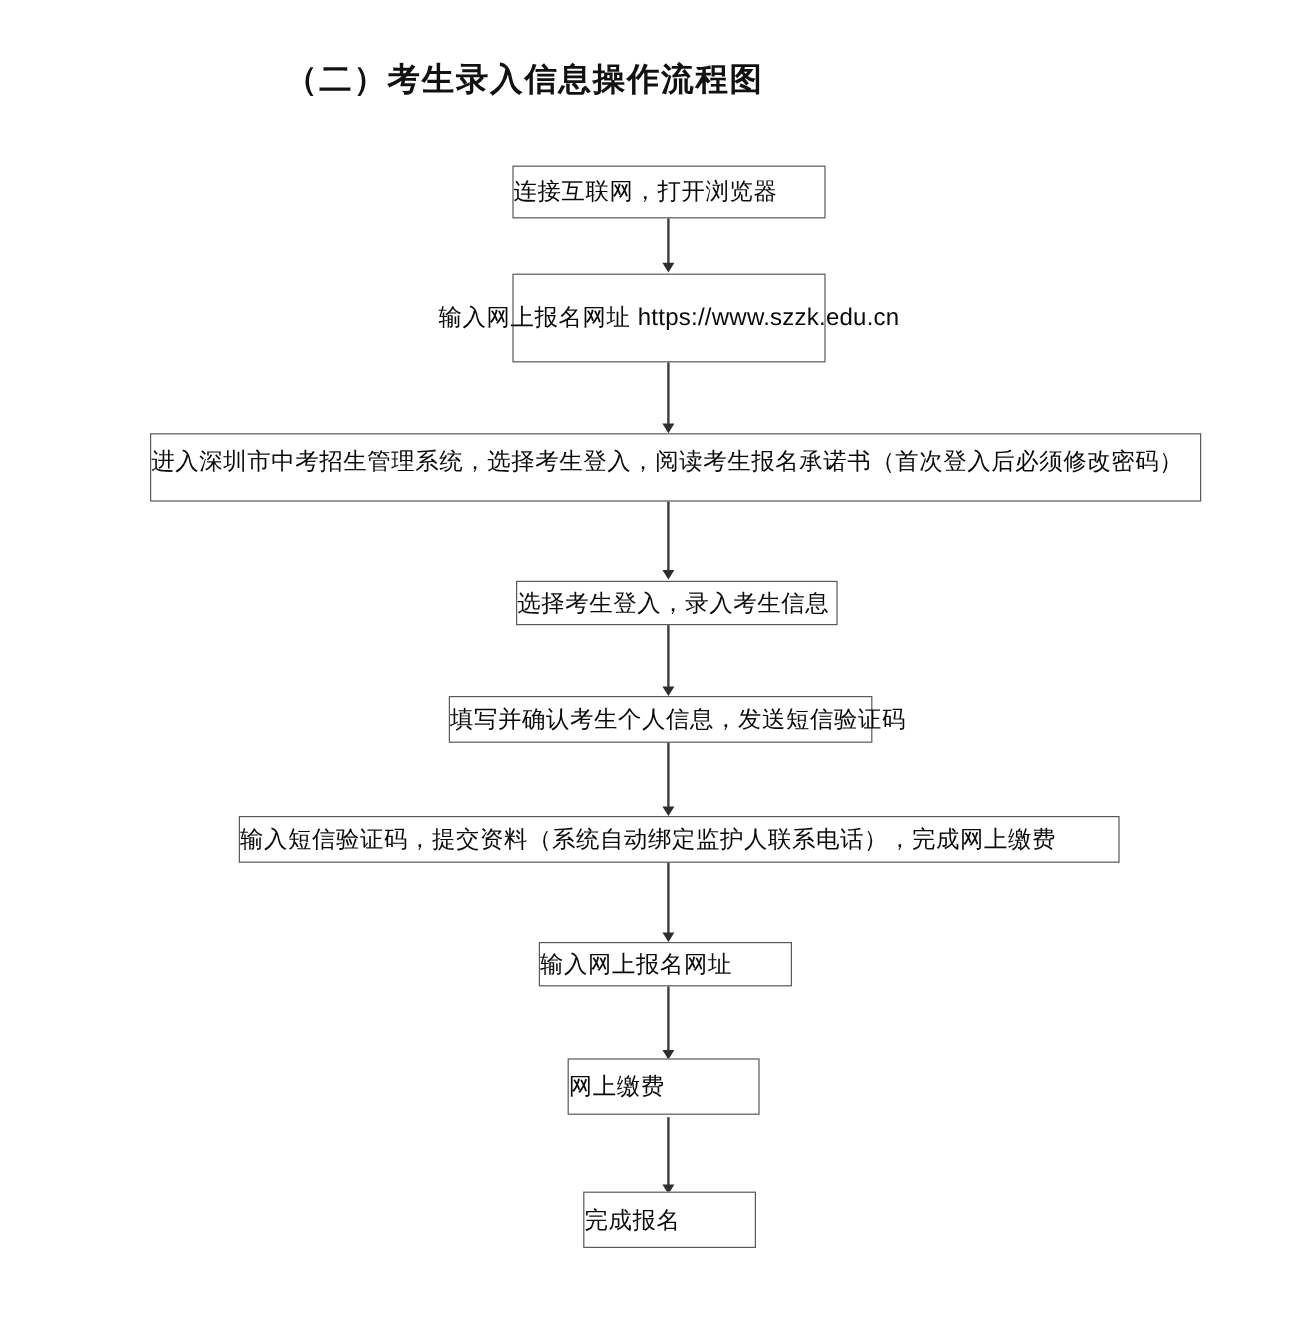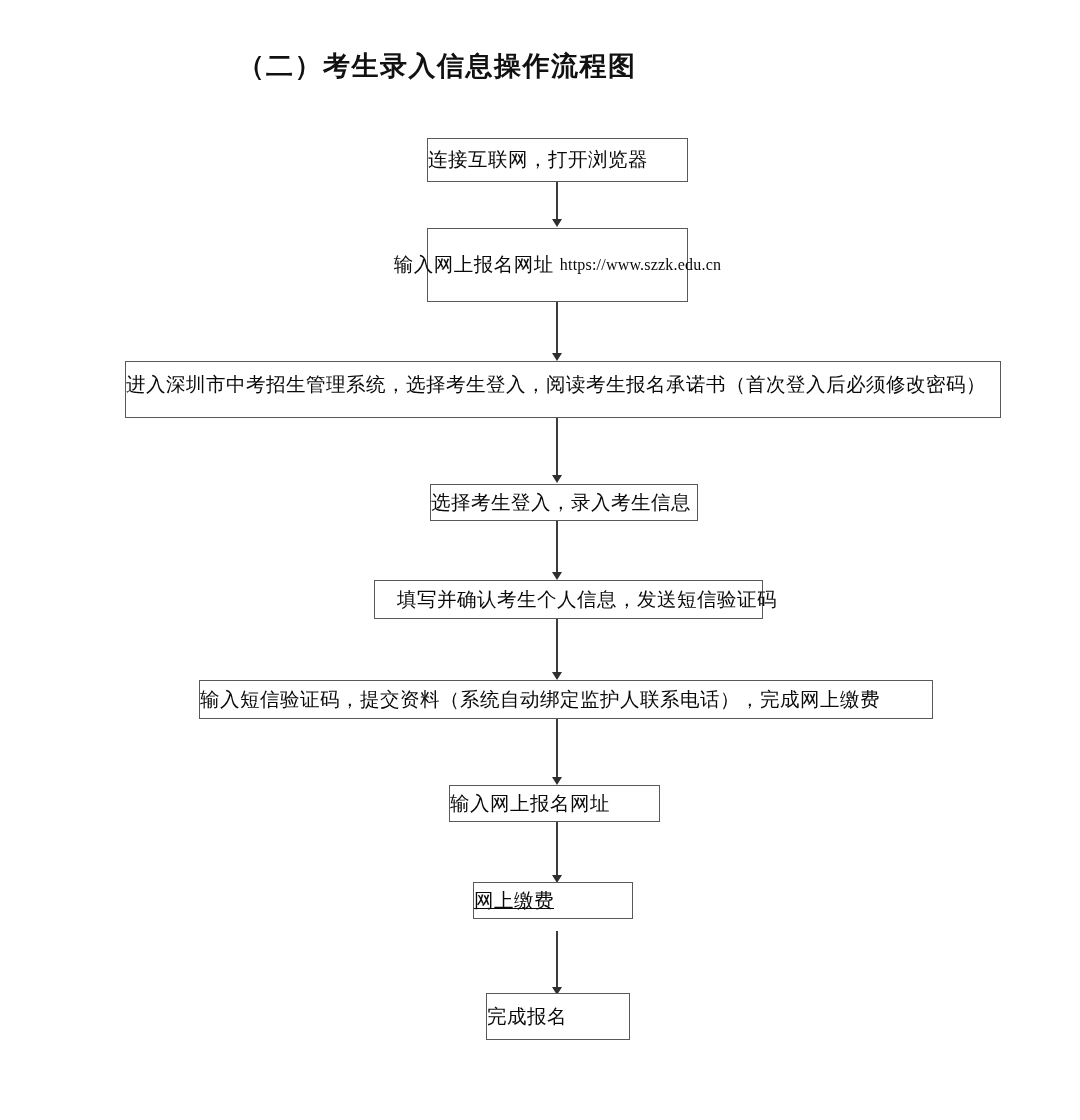--- a/index.html
+++ b/index.html
@@ -59,22 +59,22 @@
     letter-spacing: 0.5px;
     white-space: nowrap;
   }
 
   .node.top-align {
     align-items: flex-start;
     padding-top: 8px;
   }
 
   .node .line-url {
-    font-family: Liberation Serif, serif;
-    font-size: 16px;
+    font-family: Liberation Sans, sans-serif;
+    font-size: 20px;
     letter-spacing: 0.2px;
   }
 
   .node .line-cn {
     display: block;
   }
 
   .stack {
     display: flex;
     align-items: center;
@@ -130,42 +130,42 @@
   <div class="connector" style="left:529px; top:418px; height:58px;"></div>
   <div class="arrowhead" style="left:525px; top:475px;"></div>
 
   <div class="node" style="left:403px; top:484px; width:268px; height:37px;">
     <span>选择考生登入，录入考生信息</span>
   </div>
 
   <div class="connector" style="left:529px; top:521px; height:55px;"></div>
   <div class="arrowhead" style="left:525px; top:572px;"></div>
 
-  <div class="node" style="left:347px; top:580px; width:389px; height:39px;padding-left:22px;">
+  <div class="node" style="left:347px; top:580px; width:353px; height:39px;">
     <span>填写并确认考生个人信息，发送短信验证码</span>
   </div>
 
   <div class="connector" style="left:529px; top:619px; height:55px;"></div>
   <div class="arrowhead" style="left:525px; top:672px;"></div>
 
   <div class="node" style="left:172px; top:680px; width:734px; height:39px;">
     <span>输入短信验证码，提交资料（系统自动绑定监护人联系电话），完成网上缴费</span>
   </div>
 
   <div class="connector" style="left:529px; top:719px; height:60px;"></div>
   <div class="arrowhead" style="left:525px; top:777px;"></div>
 
   <div class="node" style="left:422px; top:785px; width:211px; height:37px;">
     <span>输入网上报名网址</span>
   </div>
 
   <div class="connector" style="left:529px; top:822px; height:56px;"></div>
   <div class="arrowhead" style="left:525px; top:875px;"></div>
 
-  <div class="node" style="left:446px; top:882px; width:160px; height:37px;text-decoration:underline;">
+  <div class="node" style="left:446px; top:882px; width:160px; height:47px;">
     <span>网上缴费</span>
   </div>
 
   <div class="connector" style="left:529px; top:931px; height:58px;"></div>
   <div class="arrowhead" style="left:525px; top:987px;"></div>
 
   <div class="node" style="left:459px; top:993px; width:144px; height:47px;">
     <span>完成报名</span>
   </div>
 

